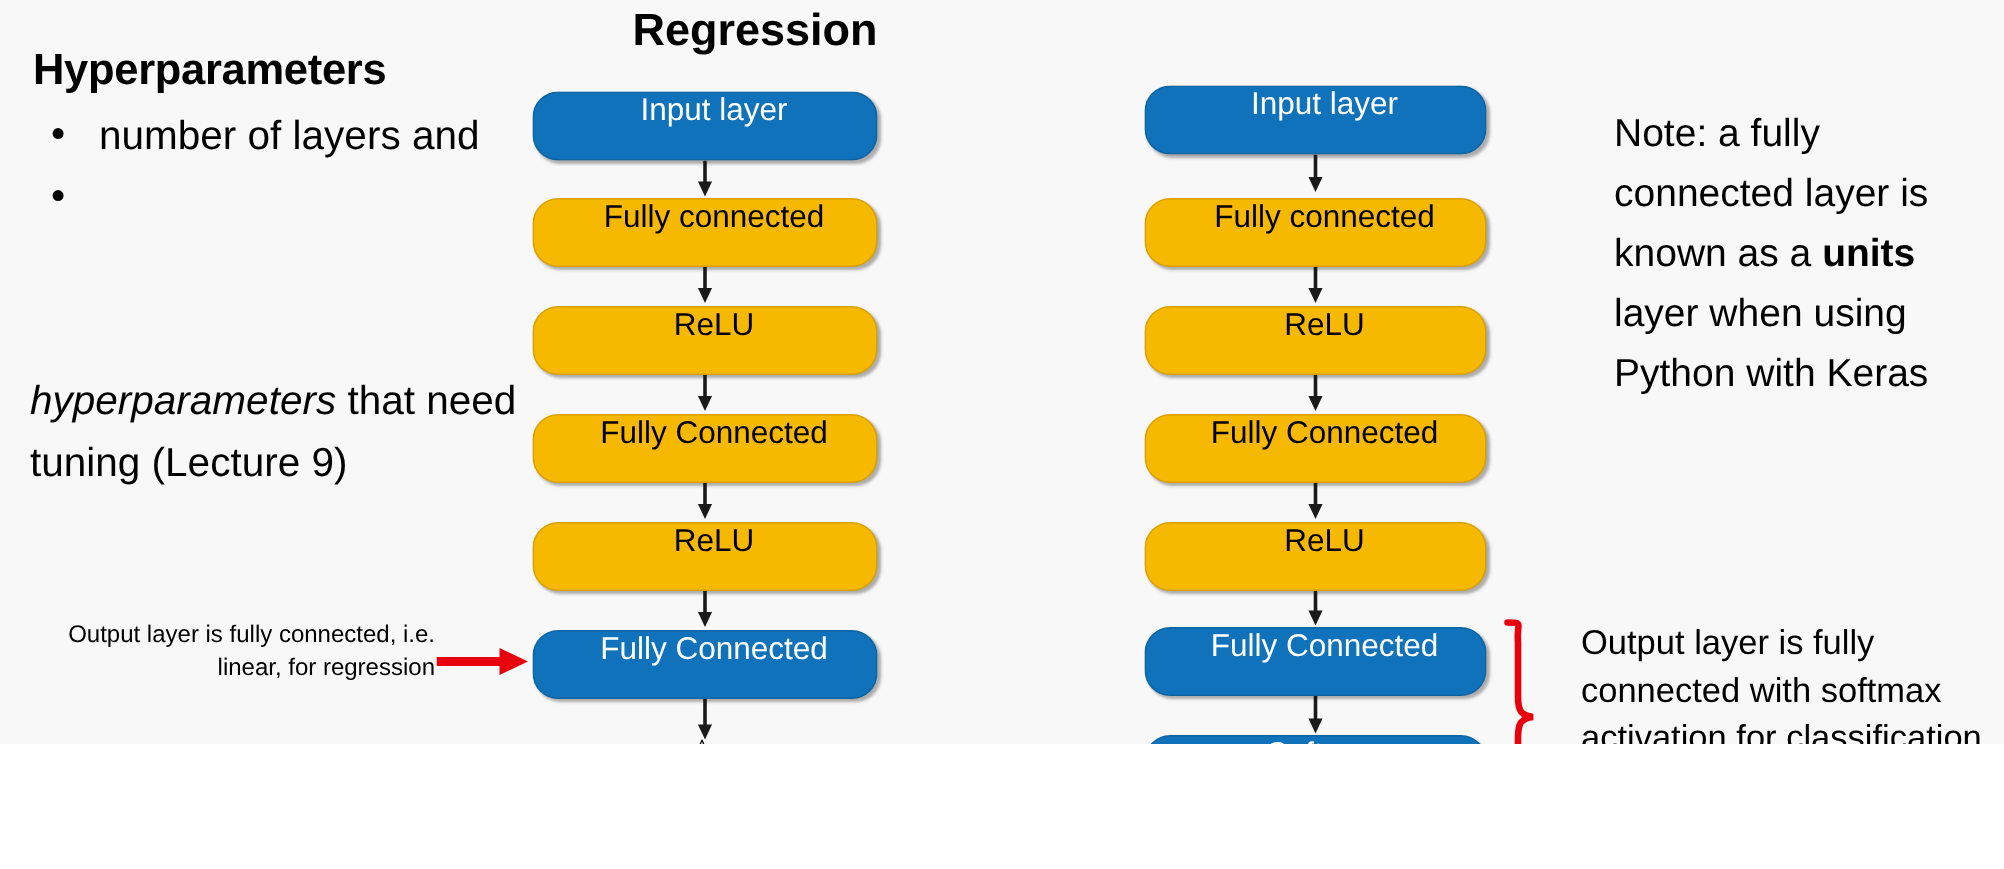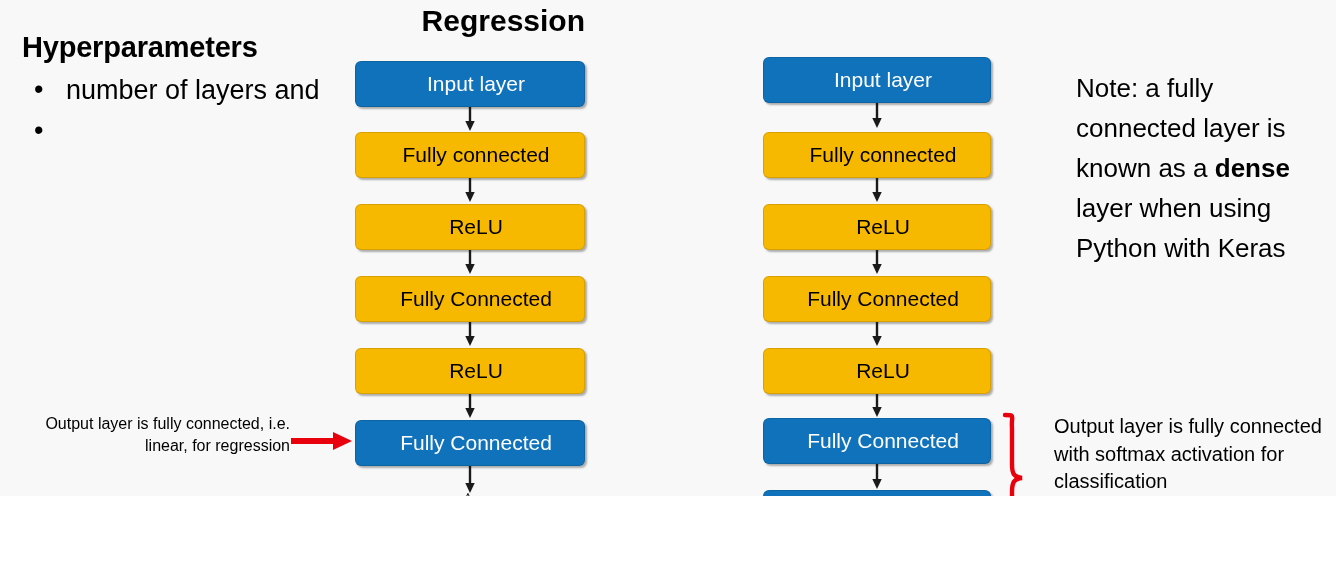--- a/index.html
+++ b/index.html
@@ -88,24 +88,24 @@
     font-size: 30px;
     font-weight: bold;
     text-align: right;
   }
   #title-regression { left: 355px; top: 4px; width: 230px; }
   #title-classification { left: 763px; top: 2px; width: 228px; }
 
   
   .flow-box {
     position: absolute;
-    border-radius: 6px;
+    border-radius: 17px;
     box-sizing: border-box;
     display: flex;
-    align-items: center;
+    align-items: flex-start;
     justify-content: center;
     font-size: 21px;
     box-shadow: 2px 2px 2px rgba(110,110,110,0.55);
     border: 1px solid rgba(0,0,0,0.12);
     padding-left: 12px;
   }
   .flow-box.blue {
     background: #0f72ba;
     color: #ffffff;
   }
@@ -147,21 +147,21 @@
     width: 254px;
     font-size: 26px;
     line-height: 1.54;
   }
   #note-right b { font-weight: bold; }
 
   #right-note-bottom {
     left: 1054px;
     top: 413px;
     width: 282px;
-    font-size: 20px;
+    font-size: 23px;
     line-height: 1.38;
   }
 
   #red-brace {
     position: absolute;
     left: 1000px;
     top: 412px;
     width: 30px;
     height: 132px;
   }
@@ -187,20 +187,21 @@
   <ul id="hp-list">
     <li>
       <span class="bul">•</span>
       <span>number of layers and</span>
     </li>
     <li>
       <span class="bul">•</span>
     </li>
   </ul>
 
+  <div class="txt" id="hp-tail"><span class="ital">hyperparameters</span><span> that need tuning (Lecture 9)</span></div>
 
   <div class="txt" id="left-note">Output layer is fully connected, i.e. linear, for regression</div>
 
   <div id="red-arrow">
     <svg width="62" height="20" viewBox="0 0 62 20">
       <path d="M0 7 L42 7 L42 1 L61 10 L42 19 L42 13 L0 13 Z" fill="#e8000d"></path>
     </svg>
   </div>
 
   <div class="col-title" id="title-regression">Regression</div>
@@ -339,21 +340,21 @@
         <path d="M7 0 L7 21" stroke="#1a1a1a" stroke-width="2.4" fill="none"></path>
         <path d="M7 29 L2.3 19 L11.7 19 Z" fill="#1a1a1a"></path>
       </svg>
   </div>
 
   <div class="yhat" style="left:843px; top:562px;">
     <span class="hat">^</span>
     <span>y</span>
   </div>
 
-  <div class="txt" id="note-right"><span>Note: a fully connected layer is known as a </span><b>dense</b><span> layer when using Python with Keras</span></div>
+  <div class="txt" id="note-right"><span>Note: a fully connected layer is known as a </span><b>units</b><span> layer when using Python with Keras</span></div>
 
   <div id="red-brace">
     <svg width="30" height="132" viewBox="0 0 30 132">
       <path d="M5 3 C16 3, 11 3, 12 16 L12 52 C12 62, 14 65, 22 66 C14 67, 12 70, 12 80 L12 116 C11 129, 16 129, 5 129" stroke="#e8000d" stroke-width="4.4" fill="none" stroke-linecap="round"></path>
     </svg>
   </div>
 
   <div class="txt" id="right-note-bottom">Output layer is fully connected with softmax activation for classification</div>
 
   <div id="watermark">CSDN @Fansv587</div>

